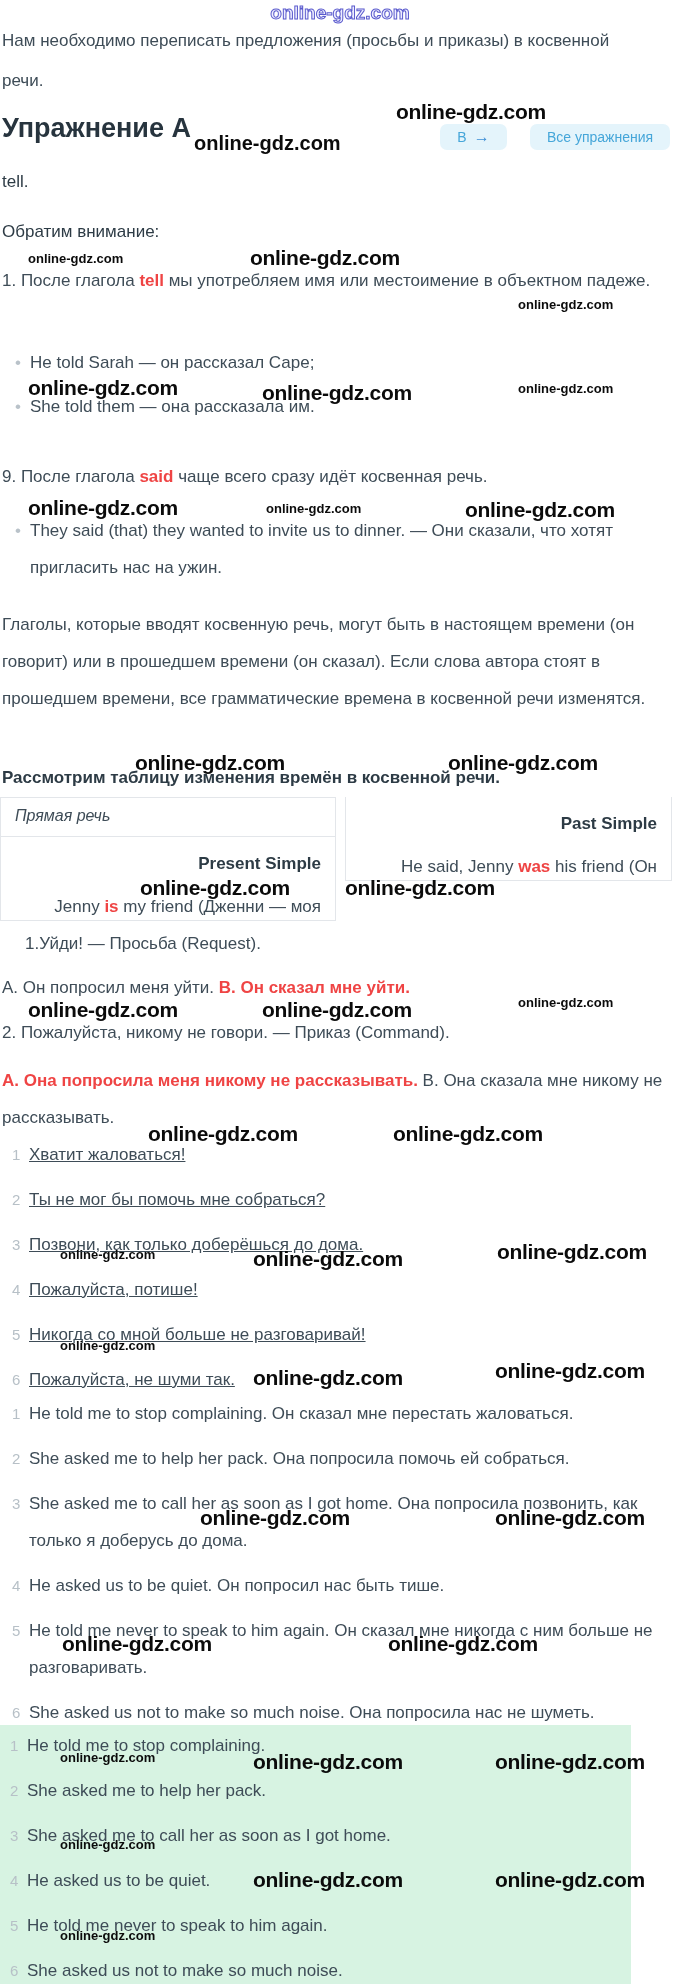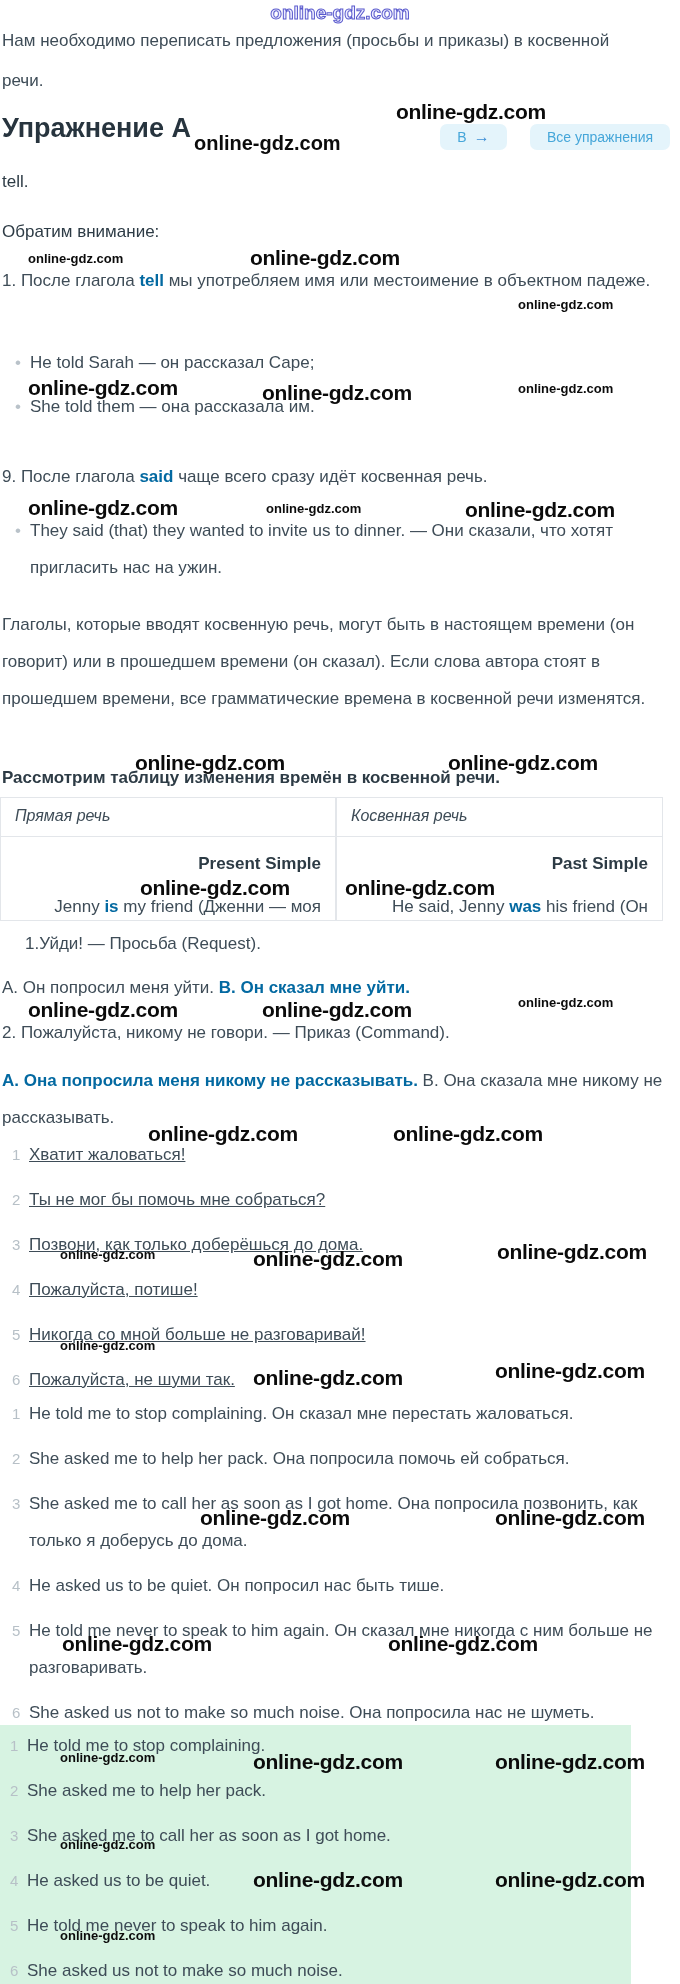--- a/index.html
+++ b/index.html
@@ -21,37 +21,37 @@
   .ex-header { top:110px; display:flex; align-items:flex-end; }
   .ex-title { font-size:27px; font-weight:700; color:#27343e; line-height:36px; }
   .ex-wm { position:static; margin:0 0 -7px 3px; font-size:20px; }
   .btns { position:absolute; top:124px; left:440px; display:flex; gap:23px; z-index:5; }
   .btn { height:26px; border:none; border-radius:7px; background:#e4f4fb; color:#45a6d9;
          font-size:14px; font-family:inherit; display:flex; align-items:center;
          justify-content:center; cursor:pointer; }
   .btn-b { width:67px; gap:7px; }
   .btn-all { width:140px; }
   .btn .arrow { color:#3c8ed6; font-size:16px; font-weight:700; }
-  b { font-weight:700; color:#0369a1; }
+  b { font-weight:700; color:#ef4444; }
   .bold-line { font-weight:400; color:#2d3b45; }
   .tell { top:172px; }
   .note { top:222px; }
   .rule { line-height:38px; width:652px; }
   .r1 { top:262px; }
   .r2 { top:458px; }
   
   ul.ex { list-style:none; }
   ul.ex li { position:relative; padding-left:28px; }
   ul.ex li::before { content:"\2022"; position:absolute; left:13px; color:#b9c2c9; }
   .ul1 { top:351px; } .ul1 li { line-height:24px; margin-bottom:20px; }
   .ul2 { top:512px; width:683px; } .ul2 li { line-height:37px; }
   .tense { top:606px; line-height:37px; width:652px; }
   .ttitle { top:768px; font-weight:700; color:#2d3b45; }
   
-  .gtable { top:797px; display:flex; width:672px; left:0; }
+  .gtable { top:797px; display:flex; gap:9px; width:672px; left:0; }
   .gcol-l { width:336px; } .gcol-r { width:327px; }
   .gt-head { border:1px solid #e3e6ea; padding:9px 14px; font-style:italic; font-size:16px; height:40px; }
   .gt-body { border:1px solid #e3e6ea; border-top:none; padding:5px 14px 0; height:84px; overflow:hidden;text-align:right; }
   .gt-body div { line-height:43px; }
   .gt-body .t { font-weight:700; color:#2d3b45; }
   .p-req { top:934px;margin-left:23px; }
   .p-a1  { top:978px; }
   .p-cmd { top:1023px; }
   .p-a2  { top:1062px; line-height:37px; width:668px; }
   
@@ -144,21 +144,20 @@
 
   <div class="abs gtable">
     <div class="gcol-l">
       <div class="gt-head">Прямая речь</div>
       <div class="gt-body">
         <div class="t">Present Simple</div>
         <div><span>Jenny </span><b>is</b><span> my friend (Дженни — моя</span></div>
       </div>
     </div>
     <div class="gcol-r">
-      <div class="gt-head">Косвенная речь</div>
       <div class="gt-body">
         <div class="t">Past Simple</div>
         <div><span>He said, Jenny </span><b>was</b><span> his friend (Он</span></div>
       </div>
     </div>
   </div>
 
   <p class="abs p-req">1.Уйди! — Просьба (Request).</p>
   <p class="abs p-a1"><span>A. Он попросил меня уйти. </span><b>В. Он сказал мне уйти.</b></p>
   <p class="abs p-cmd">2. Пожалуйста, никому не говори. — Приказ (Command).</p>

